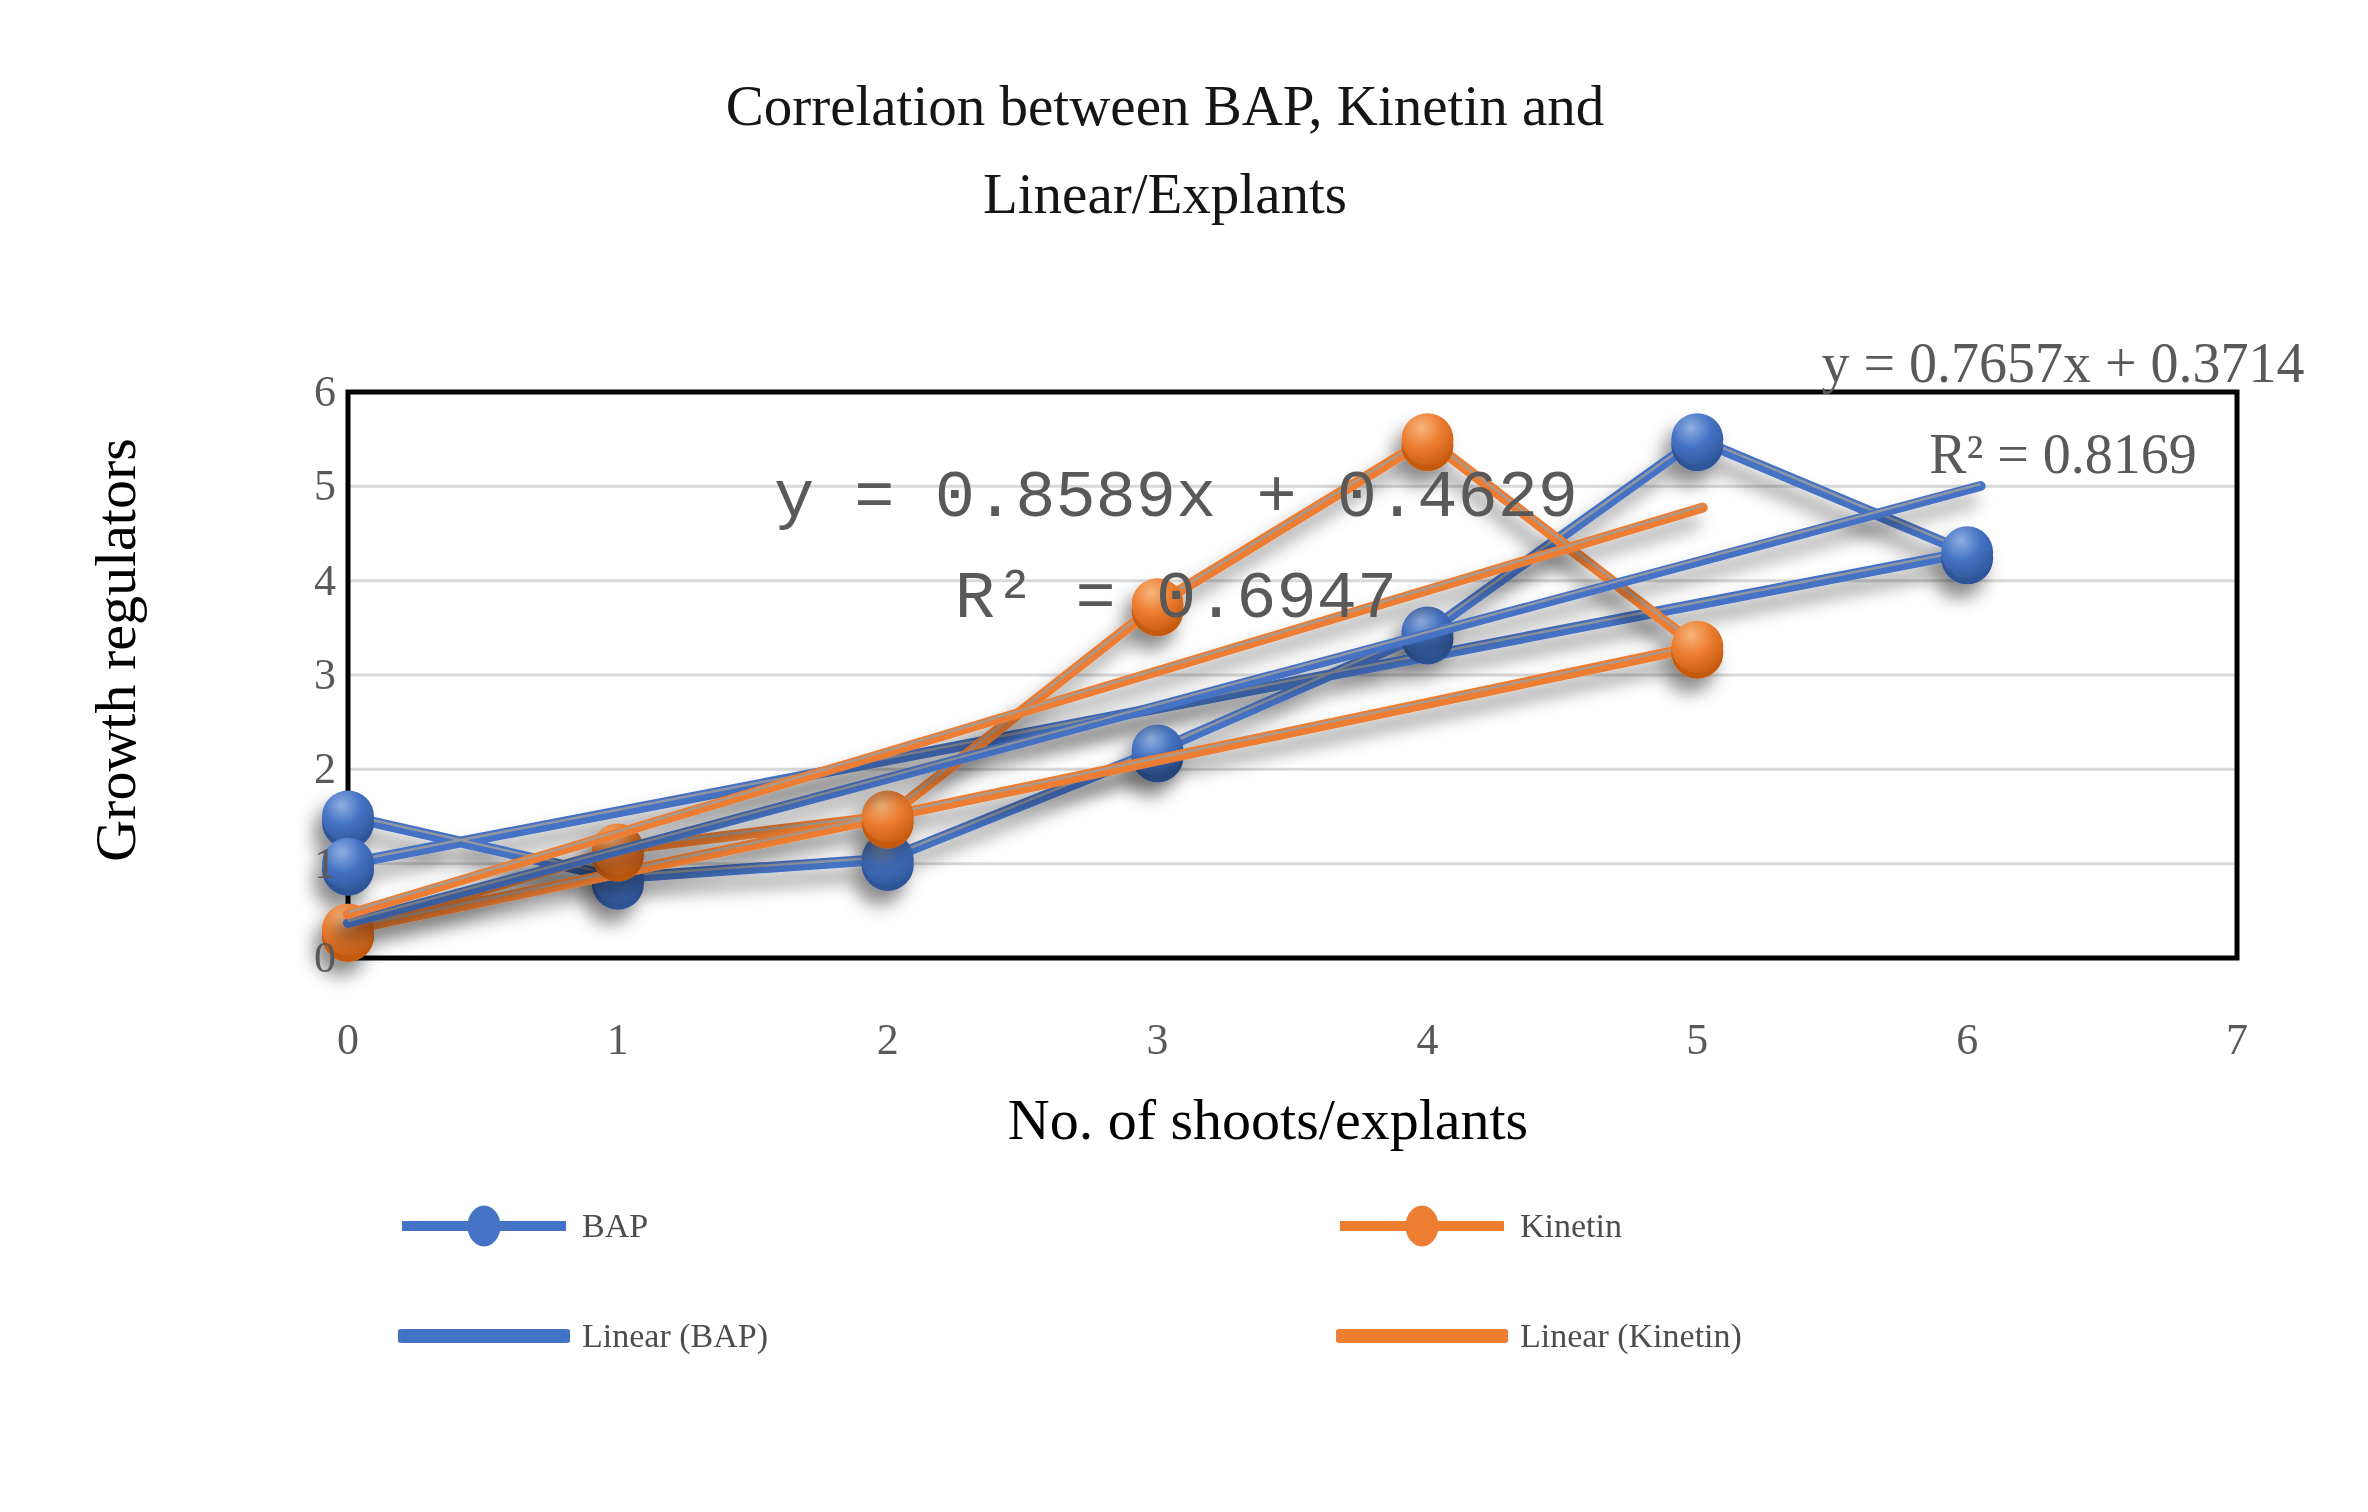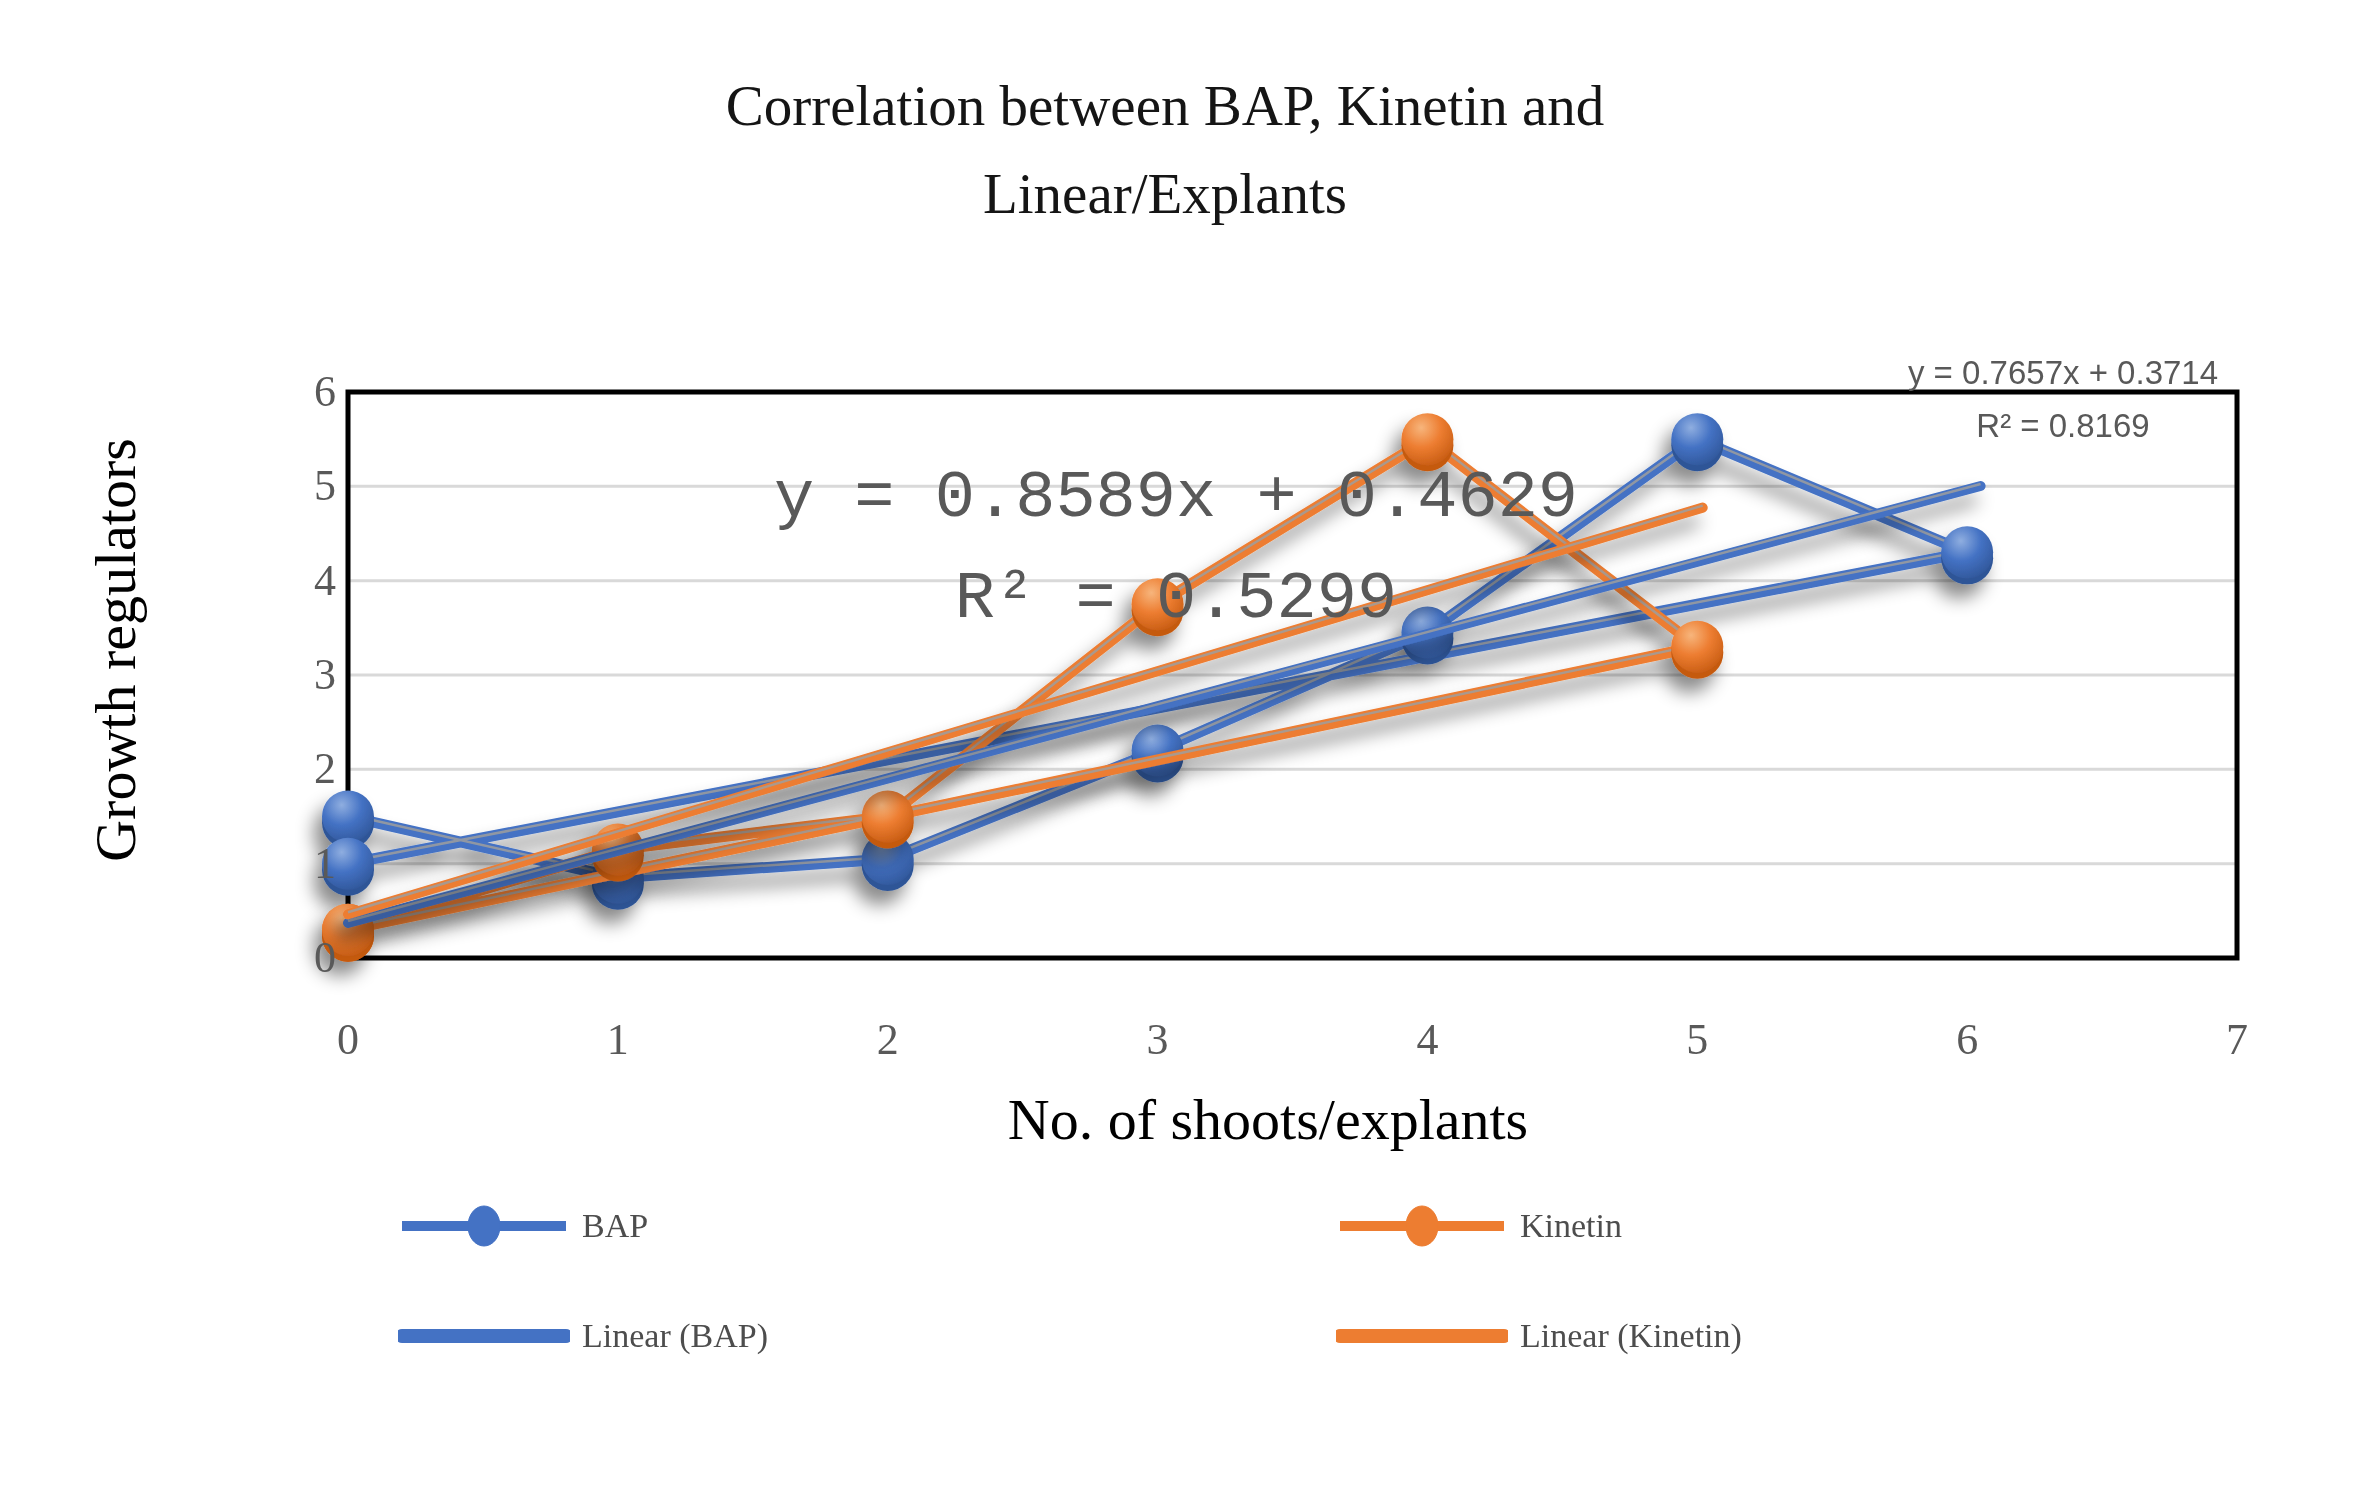--- a/index.html
+++ b/index.html
@@ -2,22 +2,22 @@
 <html><head>
 <meta charset="utf-8">
 <style>
   html,body{margin:0;padding:0;background:#fff;}
   .canvas{position:relative;width:2368px;height:1512px;background:#ffffff;overflow:hidden;
           font-family:"Liberation Serif", serif;}
   .abs{position:absolute;}
   .chart-title{left:165px;top:62px;width:2000px;text-align:center;
           font-size:57px;line-height:1.55;color:#151515;}
   .eq{color:#595959;text-align:center;white-space:nowrap;}
-  .eq1{left:2063px;top:346px;transform:translateX(-50%);
-          font-family:Liberation Sans, sans-serif;font-size:33px;line-height:1.62;}
+  .eq1{left:2063px;top:318px;transform:translateX(-50%);
+          font-family:Liberation Serif, serif;font-size:56px;line-height:1.62;}
   .eq2{left:1176px;top:448px;transform:translateX(-50%);
           font-size:67px;line-height:1.5;font-family:Liberation Mono, monospace;}
   .x-axis-title{left:1268px;top:1086px;transform:translateX(-50%);
           font-size:58px;color:#000;white-space:nowrap;}
   .y-axis-title{left:115px;top:650px;transform:translate(-50%,-50%) rotate(-90deg);
           font-size:58px;color:#000;white-space:nowrap;}
   .tick{position:absolute;font-size:44px;color:#595959;line-height:1;}
   .tick.x{transform:translateX(-50%);}
   .tick.y{text-align:right;width:90px;transform:translateY(-50%);}
   .legend{left:398px;top:1196px;width:1720px;display:grid;
@@ -106,21 +106,21 @@
     <div>Linear/Explants</div>
   </div>
 
   <div class="abs eq eq1">
     <div>y = 0.7657x + 0.3714</div>
     <div>R² = 0.8169</div>
   </div>
 
   <div class="abs eq eq2">
     <div>y = 0.8589x + 0.4629</div>
-    <div>R² = 0.5299</div>
+    <div>R² = 0.6947</div>
   </div>
 
   <div class="abs x-axis-title">No. of shoots/explants</div>
   <div class="abs y-axis-title">Growth regulators</div>
 
   <div id="ticks">
       <div class="tick x" style="left: 348px; top: 1018px;">0</div>
       <div class="tick x" style="left: 617.857px; top: 1018px;">1</div>
       <div class="tick x" style="left: 887.714px; top: 1018px;">2</div>
       <div class="tick x" style="left: 1157.57px; top: 1018px;">3</div>

